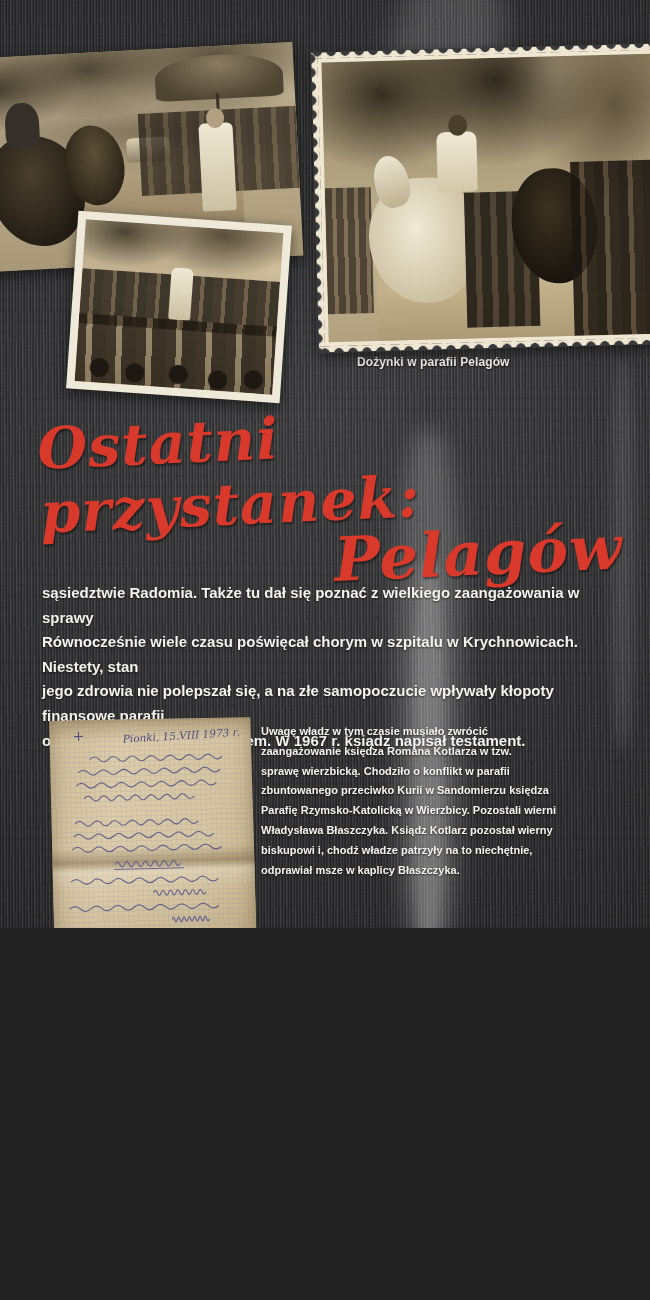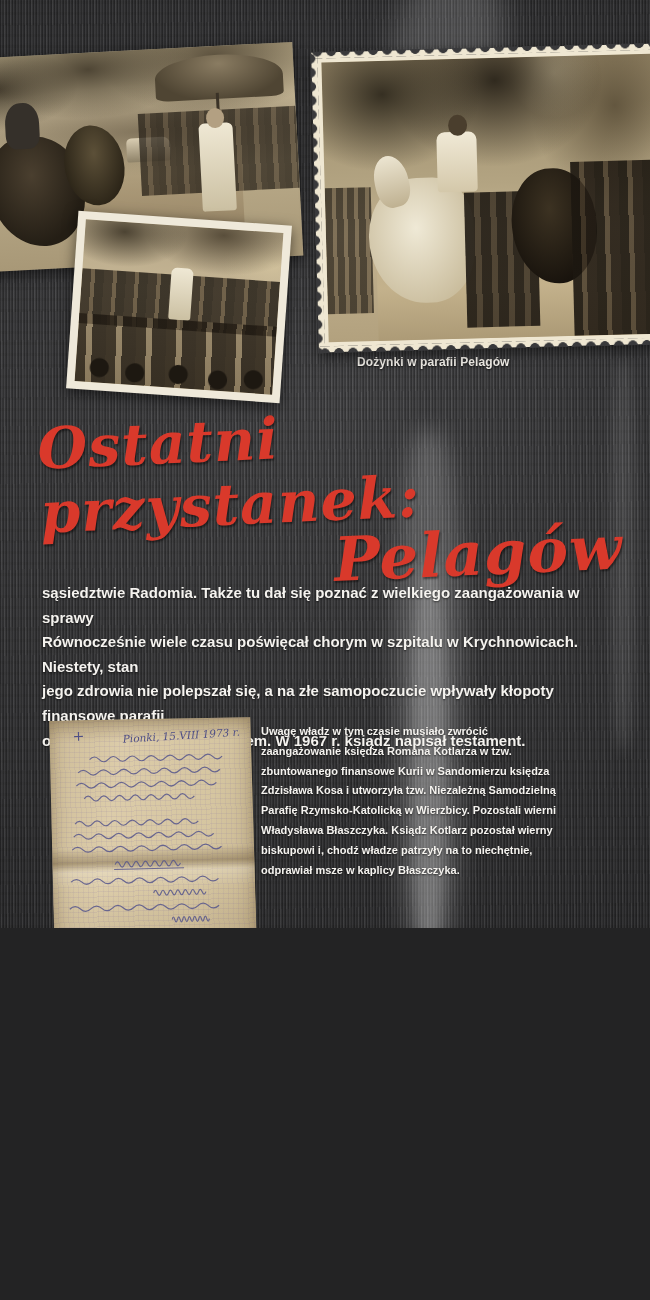--- a/index.html
+++ b/index.html
@@ -265,22 +265,22 @@
       </svg>
     <svg class="hw" style="left:112px;top:276px;width:46px;height:10px" viewBox="0 0 120 10" preserveAspectRatio="none">
         <path d="M2,6 Q6,1 10,6 T18,6 T26,6 T34,6 T42,6 T50,6 T58,6 T66,6 T74,6 T82,6 T90,6 T98,6 T106,6 T114,6"></path>
       </svg>
   </div>
   <div class="flap"></div>
 
   <div class="para article">
       <div>Uwagę władz w tym czasie musiało zwrócić</div>
       <div>zaangażowanie księdza Romana Kotlarza w tzw.</div>
-      <div>zbuntowanego finansowe Kurii w Sandomierzu księdza</div>
-      <div>Zdzisława Kosa i utworzyła tzw. Niezależną Samodzielną</div>
+      <div>sprawę wierzbicką. Chodziło o konflikt w parafii</div>
+      <div>zbuntowanego przeciwko Kurii w Sandomierzu księdza</div>
       <div>Parafię Rzymsko-Katolicką w Wierzbicy. Pozostali  wierni</div>
       <div>Władysława Błaszczyka. Ksiądz Kotlarz pozostał wierny</div>
       <div>biskupowi i, chodź władze patrzyły na to niechętnie,</div>
       <div>odprawiał msze w kaplicy Błaszczyka.</div>
     </div>
 
   <div class="caption" style="left:55px;top:1012px;">
       <div>Wiersz-podziękowanie</div>
       <div>od chorych ze szpitala</div>
       <div>w Krychnowicach dla</div>

